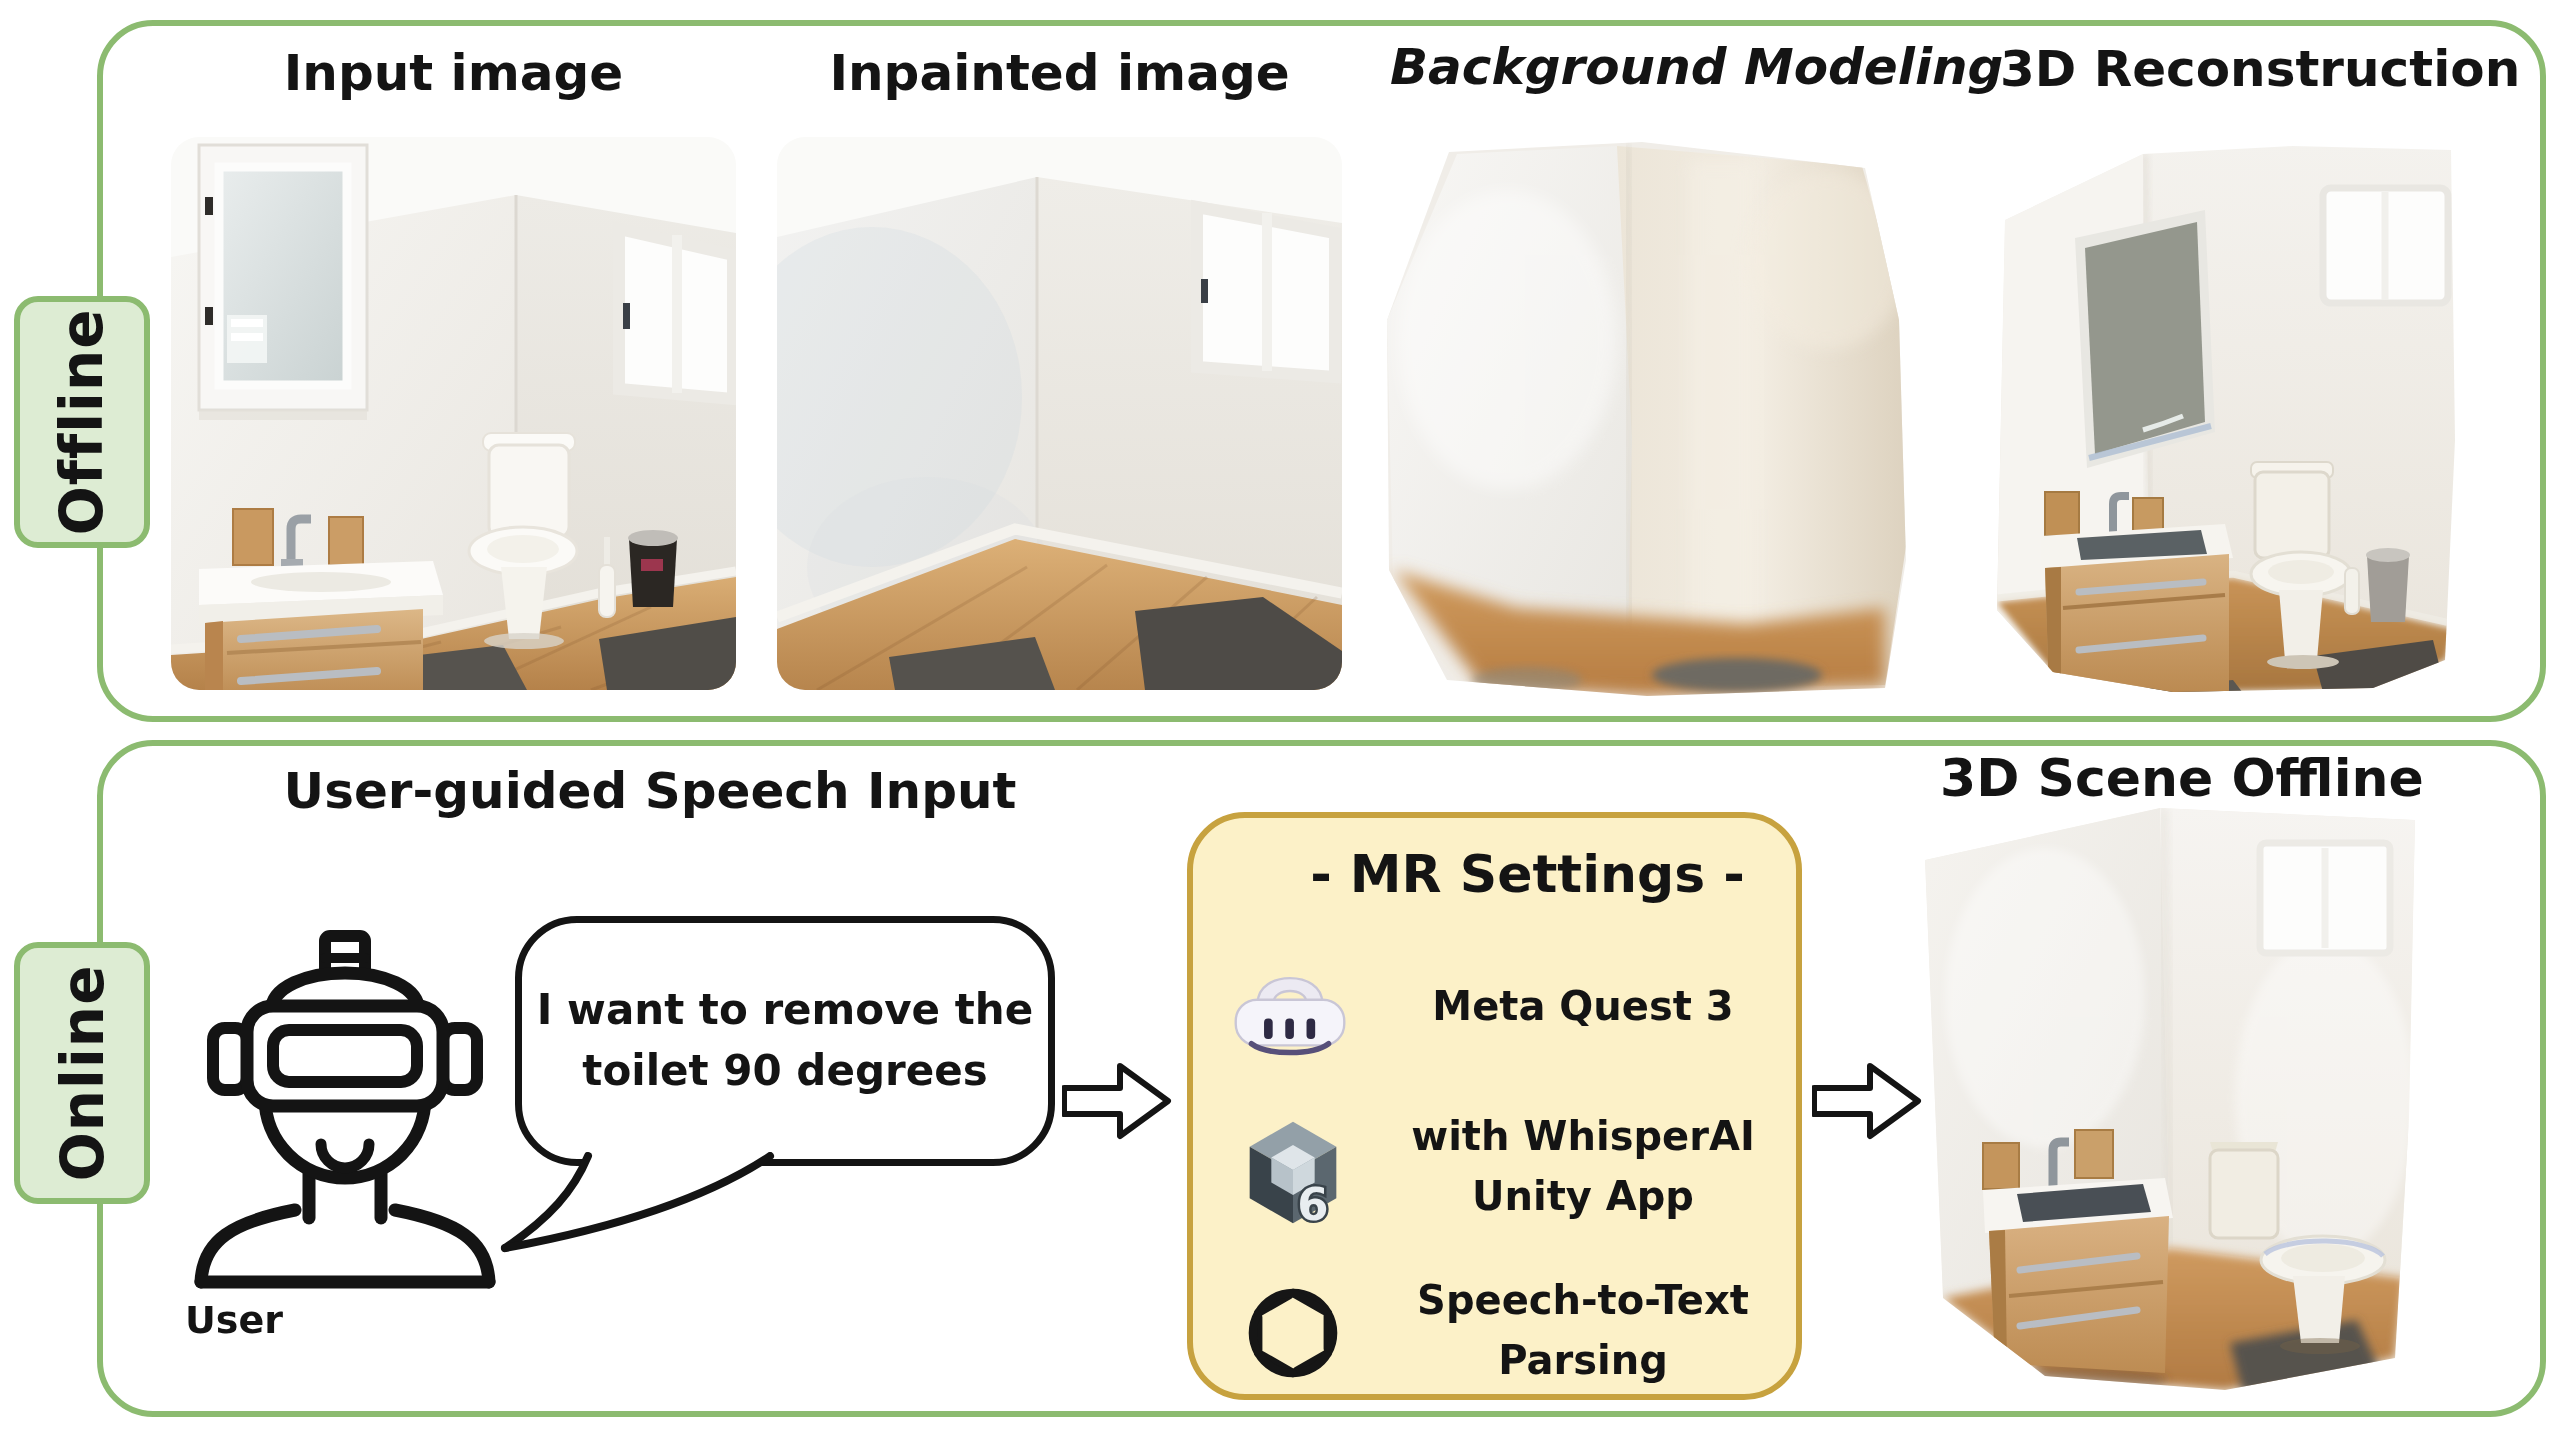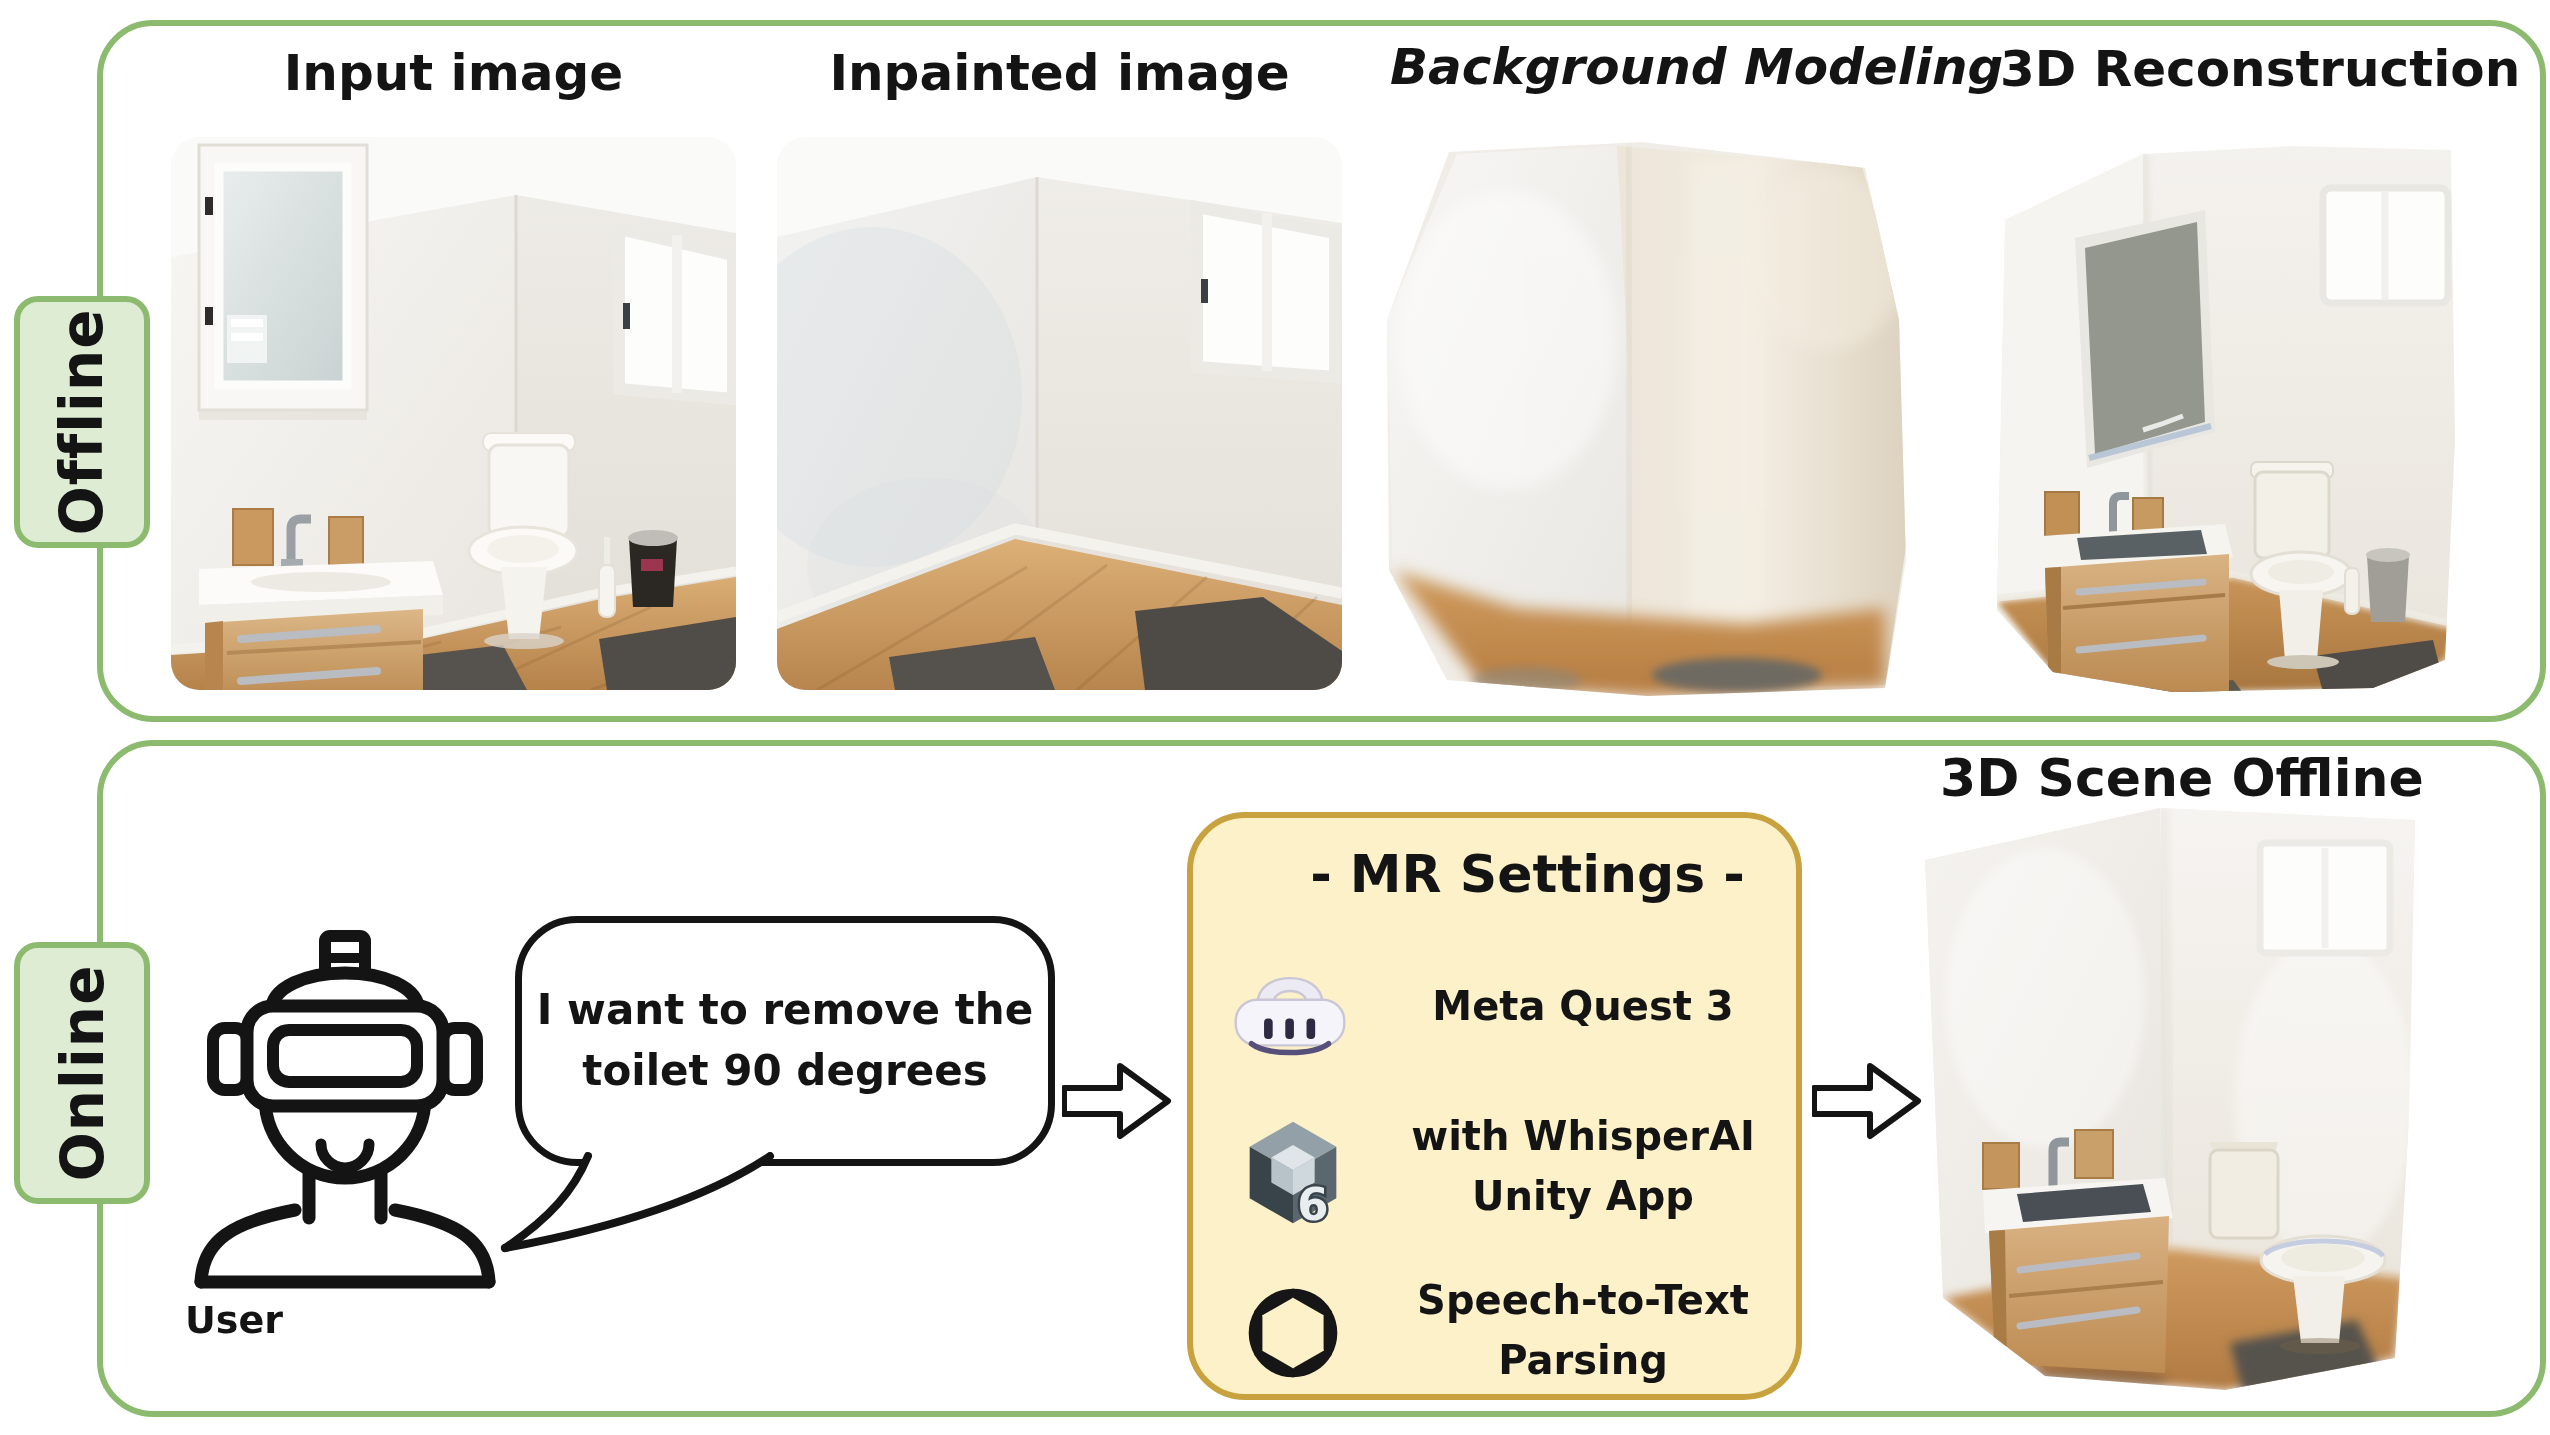--- a/index.html
+++ b/index.html
@@ -293,20 +293,21 @@
         <ellipse cx="395" cy="415" rx="22" ry="7" fill="#c8c5bf"></ellipse>
       </g>
     </g>
   </svg>
 
   <div class="panel panel-online"></div>
   <div class="side-label label-online">
     <span>Online</span>
   </div>
 
+  <div class="big-title" style="left:240px;top:762px;width:820px;">User-guided Speech Input</div>
   <div class="big-title" style="left:1940px;top:748px;width:480px;font-size:52px;">3D Scene Offline</div>
 
   <svg class="photo" style="left:185px;top:930px;" width="320" height="360" viewBox="0 0 320 360">
     <g fill="none" stroke="#141414" stroke-width="13" stroke-linecap="round" stroke-linejoin="round">
       <path d="M124,244 L124,288"></path>
       <path d="M196,244 L196,288"></path>
       <path d="M16,352 C18,310 48,292 110,280"></path>
       <path d="M210,280 C272,292 302,310 304,352"></path>
       <path d="M16,352 L304,352"></path>
       <circle cx="160" cy="168" r="80" fill="#ffffff"></circle>

